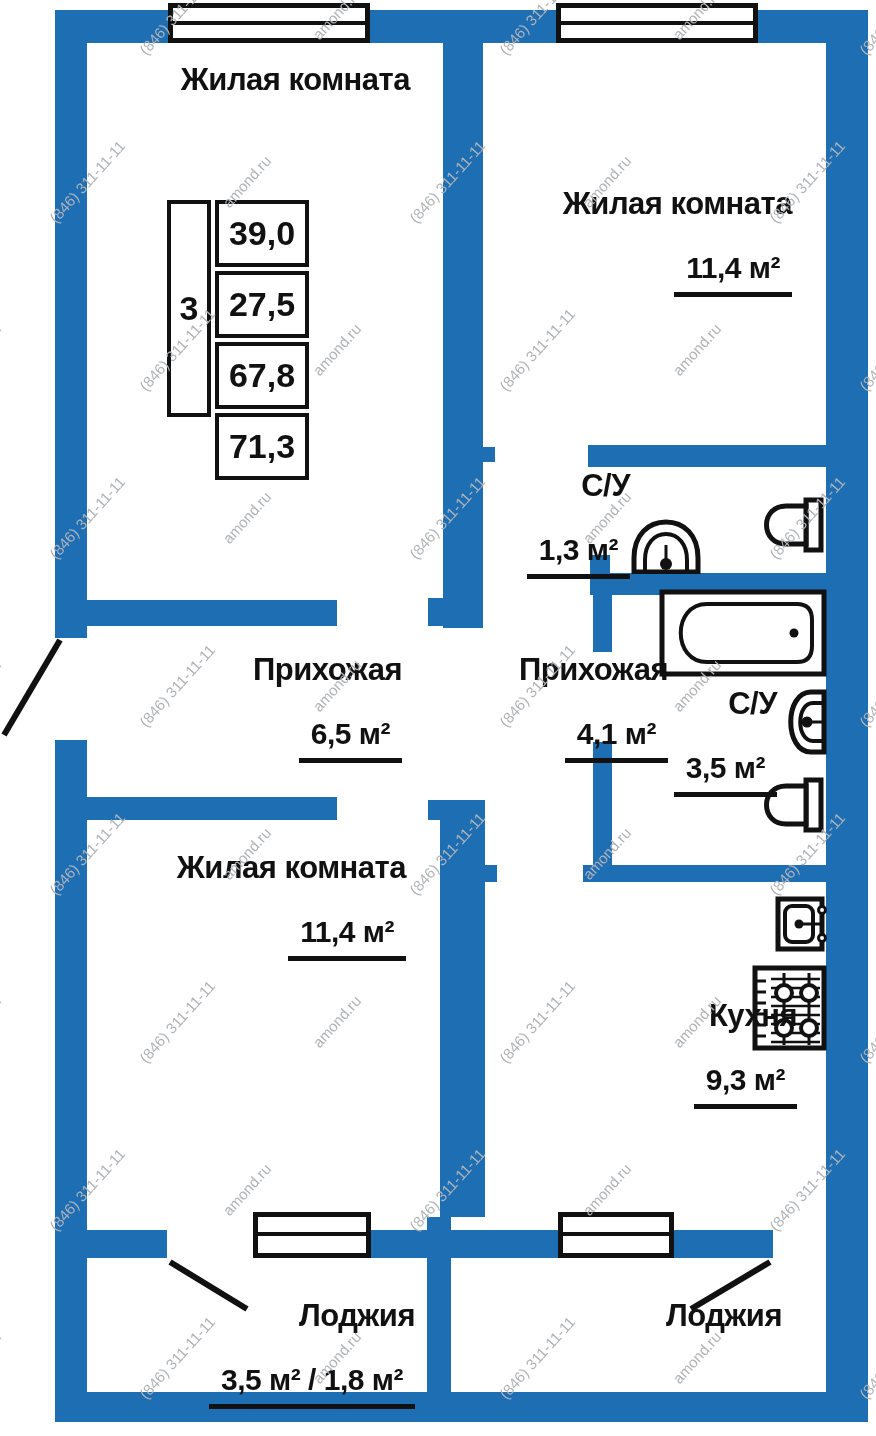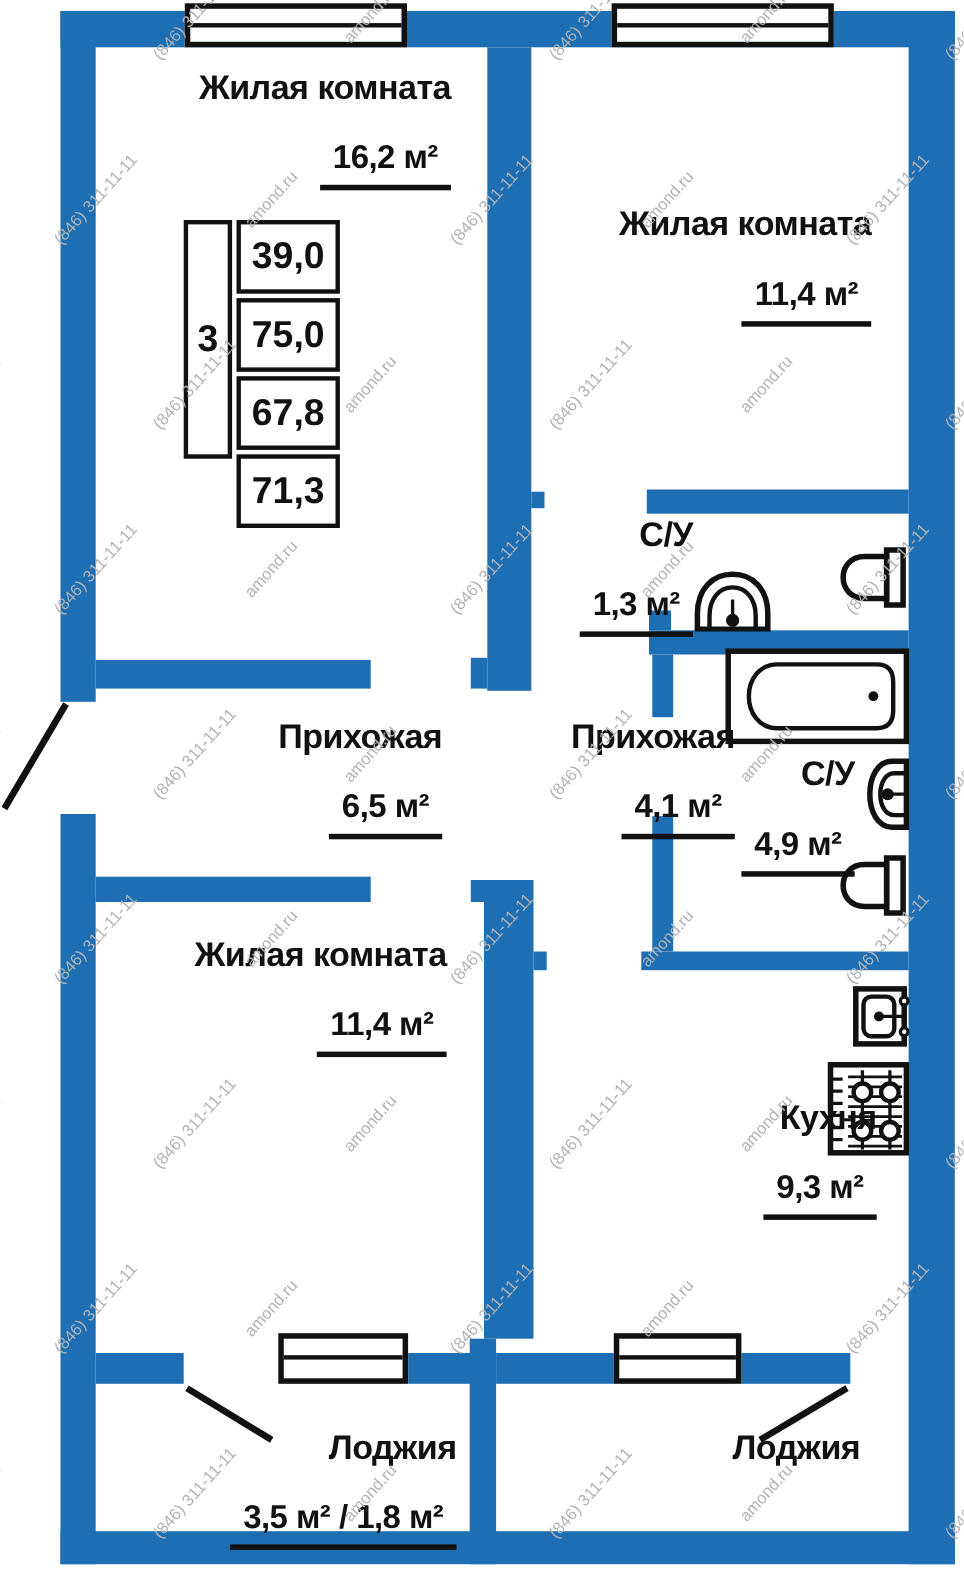--- a/index.html
+++ b/index.html
@@ -164,29 +164,28 @@
       <circle cx="62" cy="28" r="8" fill="#fff" stroke="#111" stroke-width="4"></circle>
       <circle cx="37" cy="63" r="8" fill="#fff" stroke="#111" stroke-width="4"></circle>
       <circle cx="62" cy="63" r="8" fill="#fff" stroke="#111" stroke-width="4"></circle>
     </svg>
   </div>
 
   <div class="apt-table">
     <div class="tcell tl">3</div>
     <div class="tcol">
       <div class="tcell tc">39,0</div>
-      <div class="tcell tc">75,0</div>
+      <div class="tcell tc">27,5</div>
       <div class="tcell tc">67,8</div>
       <div class="tcell tc">71,3</div>
     </div>
   </div>
 
   <div class="room-label" style="left:110px;top:62px;width:300px;">
     <div class="nm">Жилая комната</div><br>
-    <span class="ar">16,2 м²</span>
   </div>
 
   <div class="room-label" style="left:492px;top:186px;width:300px;">
     <div class="nm">Жилая комната</div><br>
     <span class="ar">11,4 м²</span>
   </div>
 
   <div class="room-label" style="left:480px;top:468px;width:150px;">
     <div class="nm">С/У</div><br>
     <span class="ar">1,3 м²</span>
@@ -197,21 +196,21 @@
     <span class="ar">6,5 м²</span>
   </div>
 
   <div class="room-label" style="left:368px;top:652px;width:300px;">
     <div class="nm">Прихожая</div><br>
     <span class="ar">4,1 м²</span>
   </div>
 
   <div class="room-label" style="left:627px;top:686px;width:150px;">
     <div class="nm">С/У</div><br>
-    <span class="ar">4,9 м²</span>
+    <span class="ar">3,5 м²</span>
   </div>
 
   <div class="room-label" style="left:106px;top:850px;width:300px;">
     <div class="nm">Жилая комната</div><br>
     <span class="ar">11,4 м²</span>
   </div>
 
   <div class="room-label" style="left:497px;top:998px;width:300px;">
     <div class="nm">Кухня</div><br>
     <span class="ar">9,3 м²</span>

